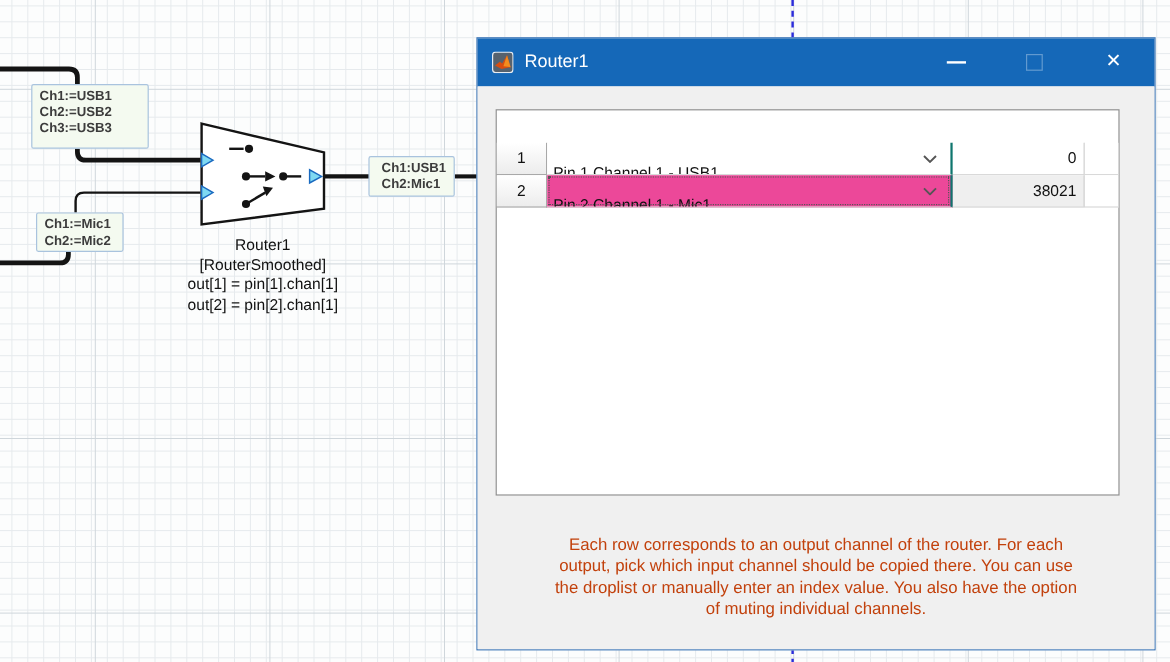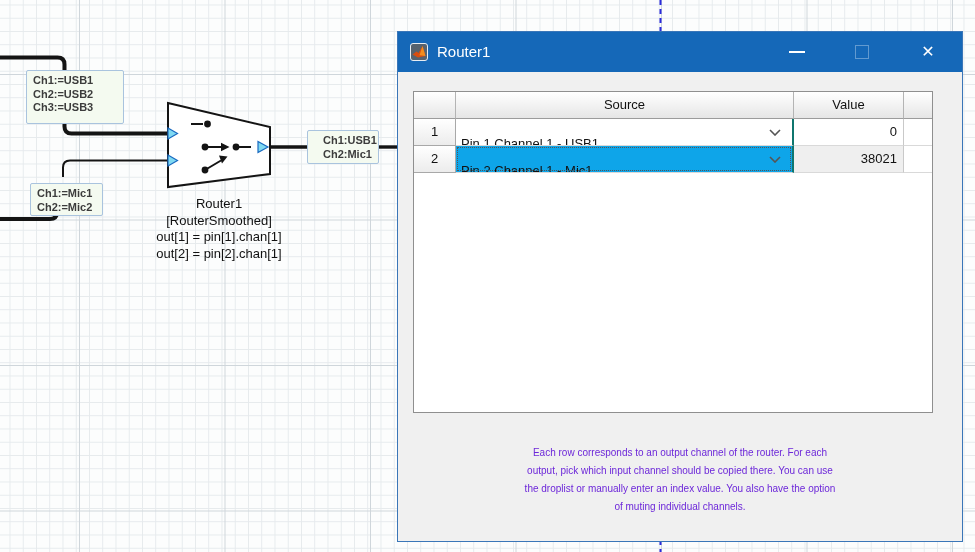--- a/index.html
+++ b/index.html
@@ -69,28 +69,28 @@
   .c-src{width:338px;border-right:2px solid #0f766e;border-bottom:1px solid #d9d9d9;
          padding:12px 24px 0 5px;line-height:26px;white-space:nowrap;}
   .c-val{width:110px;border-right:1px solid #c9c9c9;border-bottom:1px solid #d9d9d9;
          text-align:right;padding-right:6px;line-height:26px;}
   .c-fill{width:28px;border-bottom:1px solid #d9d9d9;background:#ffffff;}
   .hdr .cell{background:linear-gradient(#ffffff,#e6e6e6);
              border-right:1px solid #b4b4b4;border-bottom:1px solid #9c9c9c;
              text-align:center;line-height:26px;color:#111;}
   .hdr .c-fill{border-right:none;}
   .r1 .c-src,.r1 .c-val{background:#ffffff;}
-  .r2 .c-src{background:#0ea5e9;}
+  .r2 .c-src{background:#ec4899;}
   .r2 .c-val{background:#efefef;}
   .sel-marquee{position:absolute;inset:1px;border:1px dotted #555;pointer-events:none;}
   .chev{position:absolute;right:11px;top:10px;}
 
   .desc{
     position:absolute;left:0;right:0;top:372px;
-    text-align:center;color:#6d28d9;font-size:10px;line-height:18px;
+    text-align:center;color:#c2410c;font-size:14px;line-height:18px;
     white-space:pre-line;
   }
 </style>
 </head>
 <body>
 
 <div id="stage">
 
   <div class="canvas">
 
@@ -128,24 +128,24 @@
           <polygon points="168,155 168,166 177.5,160.5"></polygon>
           <polygon points="258,141.5 258,152.5 268,147"></polygon>
         </g>
       </g>
     </svg>
 
     <div class="wirelabel" style="left:26px;top:70px;width:98px;height:54px;">Ch1:=USB1
 Ch2:=USB2
 Ch3:=USB3</div>
 
-    <div class="wirelabel" style="left:30px;top:183px;width:73px;height:33px;">Ch1:=Mic1
+    <div class="wirelabel" style="left:30px;top:177px;width:73px;height:33px;">Ch1:=Mic1
 Ch2:=Mic2</div>
 
-    <div class="wirelabel" style="left:307px;top:130px;width:72px;height:34px;padding-left:15px;">Ch1:USB1
+    <div class="wirelabel" style="left:307px;top:130px;width:72px;height:34px;padding-left:10px;">Ch1:USB1
 Ch2:Mic1</div>
 
     <div class="router-caption">Router1
 [RouterSmoothed]
 out[1] = pin[1].chan[1]
 out[2] = pin[2].chan[1]</div>
   </div>
 
   <div class="dialog">
 
@@ -165,26 +165,20 @@
       </div>
       <div class="cap-btn btn-close">
         <span class="close-x">✕</span>
       </div>
     </div>
 
     <div class="dlg-body">
 
       <div class="rtable">
 
-        <div class="trow hdr">
-          <div class="cell c-num"></div>
-          <div class="cell c-src" style="padding:0;">Source</div>
-          <div class="cell c-val" style="text-align:center;padding:0;">Value</div>
-          <div class="cell c-fill"></div>
-        </div>
 
         <div class="trow r1">
           <div class="cell c-num">1</div>
           <div class="cell c-src">
             <span>Pin 1 Channel 1 - USB1</span>
             <svg class="chev" width="12" height="7" viewBox="0 0 12 7">
               <polyline points="1,1 6,6 11,1" fill="none" stroke="#555" stroke-width="1.6"></polyline>
             </svg>
           </div>
           <div class="cell c-val">0</div>

